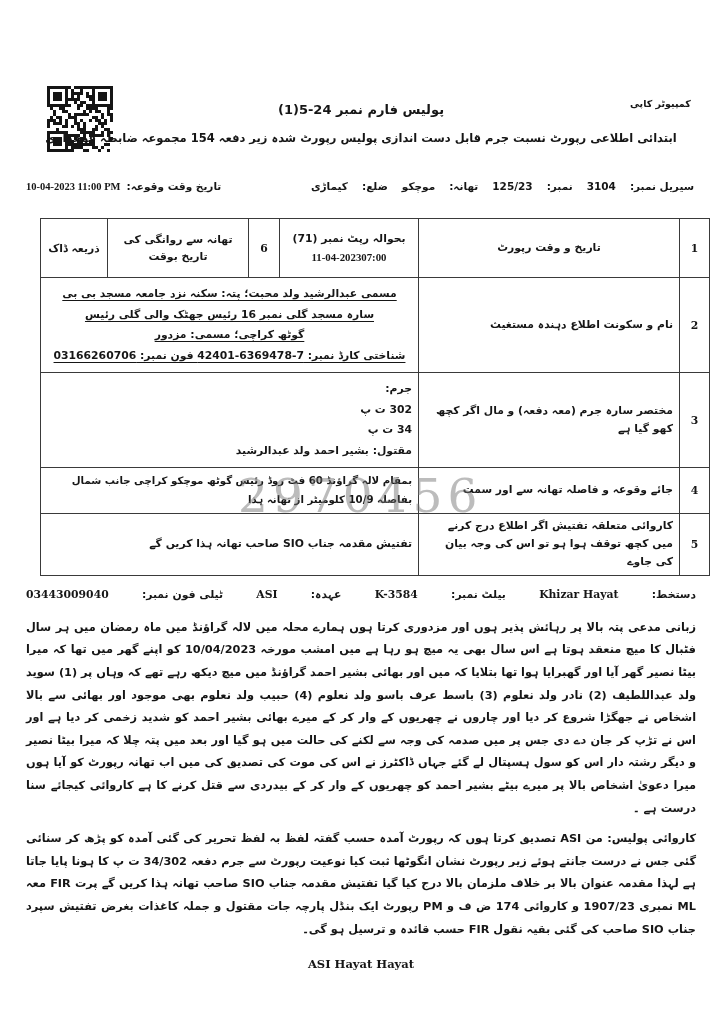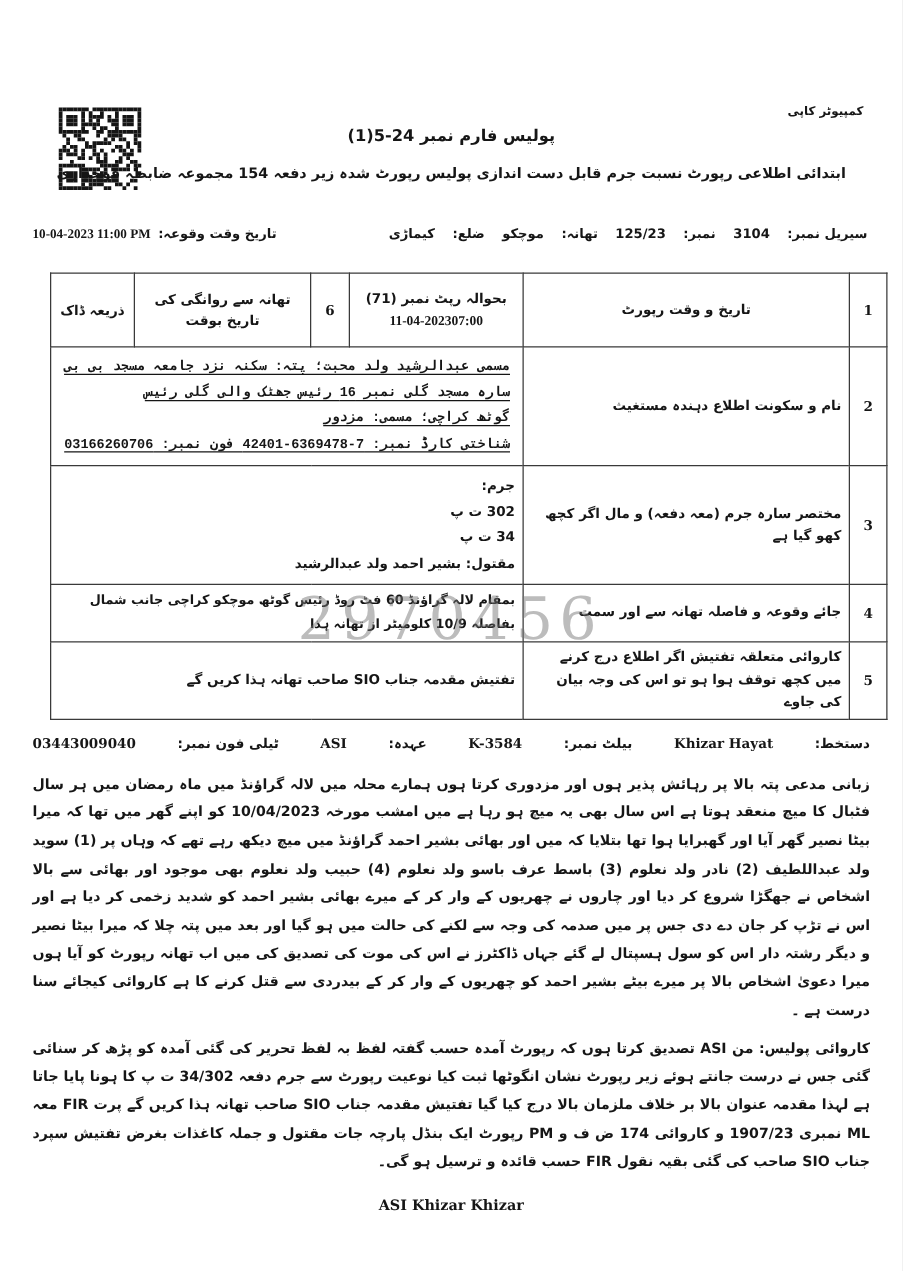--- a/index.html
+++ b/index.html
@@ -2,42 +2,42 @@
 <html lang="ur"><head>
 <meta charset="utf-8">
 <style>
   html,body{margin:0;padding:0;background:#e8e8e8;}
   .sheet{
     position:relative;width:722px;height:1024px;margin:0 auto;background:#ffffff;
     font-family:"DejaVu Sans",sans-serif;color:#161616;direction:rtl;overflow:hidden;
   }
   
   .header{position:relative;height:218px;}
-  .corner-note{position:absolute;top:84px;left:630px;right:6px;text-align:left;font-size:9.5px;font-weight:700;}
+  .corner-note{position:absolute;top:98px;left:630px;right:6px;text-align:left;font-size:9.5px;font-weight:700;}
   .qr{position:absolute;top:86px;left:47px;width:66px;height:66px;background:#fff;}
   .qr i{position:absolute;width:3px;height:3px;background:#151515;}
   .form-title{position:absolute;top:102px;right:0;left:0;text-align:center;font-size:13px;font-weight:700;}
   .form-subtitle{position:absolute;top:131px;right:40px;left:40px;text-align:center;font-size:11.5px;font-weight:700;}
   .meta-row{position:absolute;top:180px;right:28px;left:26px;display:flex;justify-content:space-between;align-items:baseline;font-size:10.5px;font-weight:700;}
   .meta-serial{display:flex;gap:14px;align-items:baseline;}
   .meta-serial .v{font-weight:700;}
   .meta-occ{display:flex;gap:6px;align-items:baseline;}
   
   table.fir{border-collapse:collapse;width:670px;margin-right:12px;table-layout:fixed;}
   table.fir td{border:1.6px solid #3a3a3a;padding:3px 6px;vertical-align:middle;font-size:10.8px;}
   td.num{width:17px;text-align:center;font-weight:700;font-family:"DejaVu Serif",serif;}
   td.lbl{width:248px;font-weight:700;text-align:right;padding-right:8px;line-height:1.7;}
   td.lbl.center{text-align:center;}
   tr.r1 td{height:52px;}
   td.val-ref{width:126px;text-align:center;line-height:1.8;font-weight:700;}
   td.num6{width:18px;text-align:center;font-weight:700;font-family:"DejaVu Serif",serif;}
   td.lbl6{width:128px;font-weight:700;text-align:center;line-height:1.6;}
   td.val6{text-align:center;font-weight:700;}
   td.content{text-align:right;padding:6px 26px 6px 10px;line-height:1.9;font-weight:700;}
-  tr.r2 td.content{height:70px;padding:6px 10px;font-family:Liberation Mono, monospace;}
+  tr.r2 td.content{text-align:center;height:70px;padding:6px 10px;}
   tr.r2 td.content div{text-decoration:underline;text-underline-offset:3px;}
   tr.r3 td.content{height:88px;}
   tr.r4 td.content{height:34px;font-size:10.2px;}
   tr.r5 td.content{height:50px;}
   .dt{direction:ltr;unicode-bidi:isolate;font-family:Liberation Serif, serif;}
   
   .officer-row{display:flex;justify-content:space-between;align-items:baseline;margin:12px 26px 0 26px;font-size:10.8px;}
   .officer-row .lab{font-weight:700;}
   .officer-row .val{direction:ltr;unicode-bidi:isolate;font-weight:700;font-family:"DejaVu Serif",serif;}
   .fill-note{text-align:center;font-size:10.2px;font-weight:700;margin-top:9px;}
@@ -401,17 +401,17 @@
     <span class="lab">عہدہ:</span>
     <span class="val">ASI</span>
     <span class="lab">ٹیلی فون نمبر:</span>
     <span class="val">03443009040</span>
   </div>
 
   <p class="para">زبانی مدعی پتہ بالا پر رہائش پذیر ہوں اور مزدوری کرتا ہوں ہمارے محلہ میں لالہ گراؤنڈ میں ماہ رمضان میں ہر سال فٹبال کا میچ منعقد ہوتا ہے اس سال بھی یہ میچ ہو رہا ہے میں امشب مورخہ 10/04/2023 کو اپنے گھر میں تھا کہ میرا بیٹا نصیر گھر آیا اور گھبرایا ہوا تھا بتلایا کہ میں اور بھائی بشیر احمد گراؤنڈ میں میچ دیکھ رہے تھے کہ وہاں پر (1) سوید ولد عبداللطیف (2) نادر ولد نعلوم (3) باسط عرف باسو ولد نعلوم (4) حبیب ولد نعلوم بھی موجود اور بھائی سے بالا اشخاص نے جھگڑا شروع کر دیا اور چاروں نے چھریوں کے وار کر کے میرے بھائی بشیر احمد کو شدید زخمی کر دیا ہے اور اس نے تڑپ کر جان دے دی جس پر میں صدمہ کی وجہ سے لکنے کی حالت میں ہو گیا اور بعد میں پتہ چلا کہ میرا بیٹا نصیر و دیگر رشتہ دار اس کو سول ہسپتال لے گئے جہاں ڈاکٹرز نے اس کی موت کی تصدیق کی میں اب تھانہ رپورٹ کو آیا ہوں میرا دعویٰ اشخاص بالا پر میرے بیٹے بشیر احمد کو چھریوں کے وار کر کے بیدردی سے قتل کرنے کا ہے کاروائی کیجائے سنا درست ہے ۔</p>
   <p class="para second">کاروائی پولیس: من ASI تصدیق کرتا ہوں کہ رپورٹ آمدہ حسب گفتہ لفظ بہ لفظ تحریر کی گئی آمدہ کو پڑھ کر سنائی گئی جس نے درست جانتے ہوئے زیر رپورٹ نشان انگوٹھا ثبت کیا نوعیت رپورٹ سے جرم دفعہ 34/302 ت پ کا ہونا پایا جاتا ہے لہذا مقدمہ عنوان بالا بر خلاف ملزمان بالا درج کیا گیا تفتیش مقدمہ جناب SIO صاحب تھانہ ہذا کریں گے پرت FIR معہ ML نمبری 1907/23 و کاروائی 174 ض ف و PM رپورٹ ایک بنڈل پارچہ جات مقتول و جملہ کاغذات بغرض تفتیش سپرد جناب SIO صاحب کی گئی بقیہ نقول FIR حسب قائدہ و ترسیل ہو گی۔</p>
 
   <div class="sign-block">
-    <div class="sign-name">ASI Khizar Khizar</div>
+    <div class="sign-name">ASI Hayat Hayat</div>
   </div>
 
   <div class="watermark">2970456</div>
 </div>
 
 </body></html>

